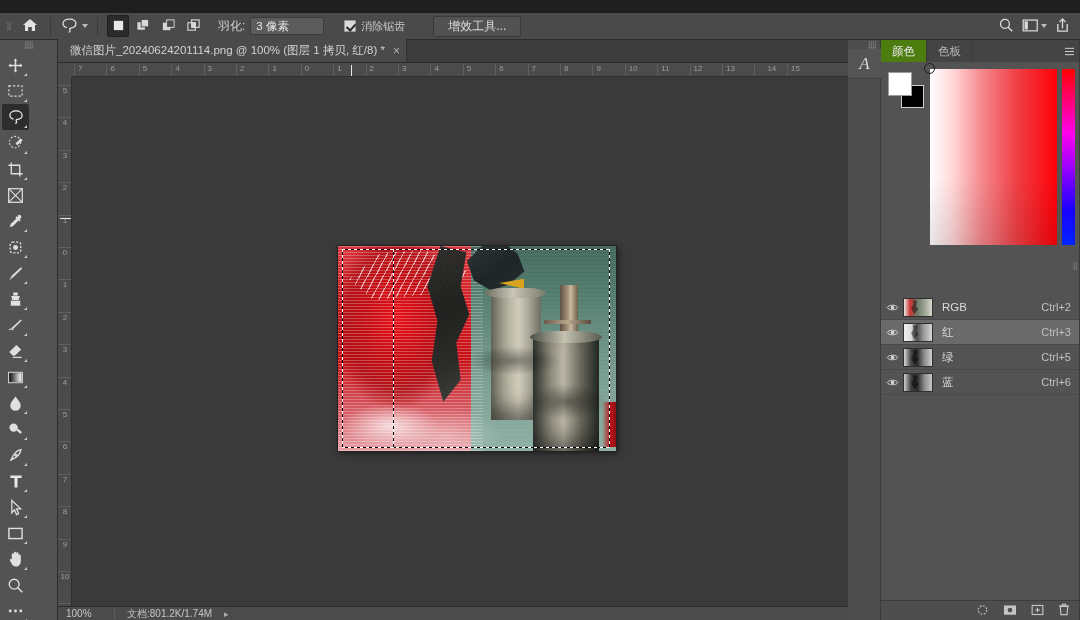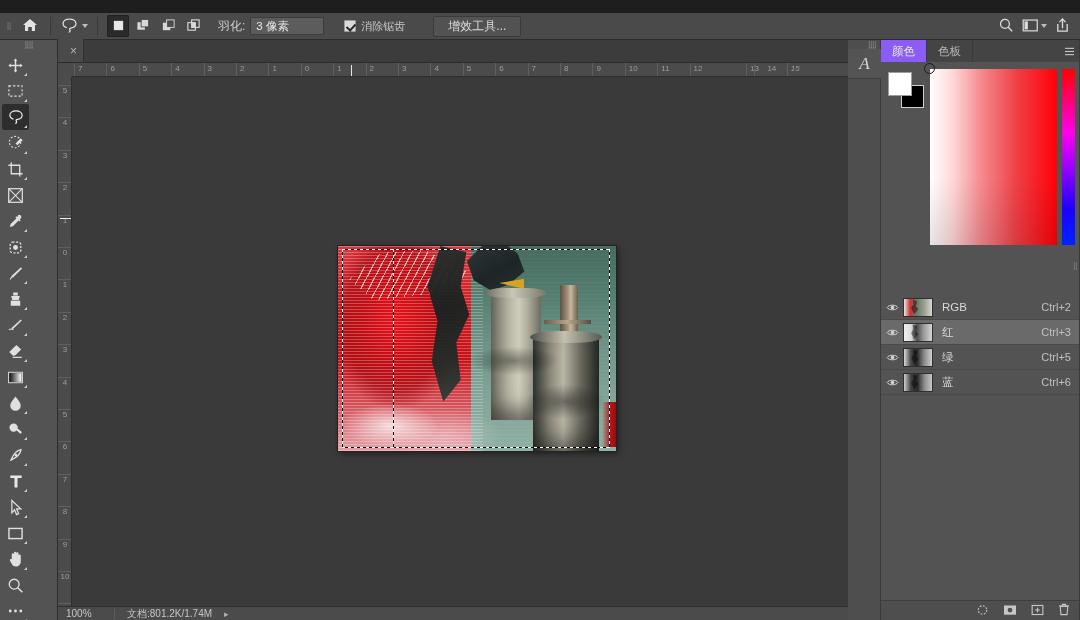--- a/index.html
+++ b/index.html
@@ -310,21 +310,21 @@
   }
   .panel-tabs {
     height: 22px; background: #444; display: flex; align-items: stretch;
     position: relative;
   }
   .ptab {
     padding: 0 11px; display: flex; align-items: center;
     font-size: 11.5px; color: #b6b6b6;
     border-right: 1px solid #3a3a3a;
   }
-  .ptab.active { background: #8b5cf6; color: #e6e6e6; }
+  .ptab.active { background: #4d7c0f; color: #e6e6e6; }
   .panel-menu {
     position: absolute; right: 5px; top: 0; height: 22px;
     display: flex; align-items: center; color: #c2c2c2; font-size: 10px;
     letter-spacing: 0; line-height: 1;
   }
 
   
   .colorpanel { position: absolute; left: 33px; top: 0; width: 199px; height: 233px; }
   .color-body { position: absolute; left: 0; top: 22px; width: 199px; height: 211px; background: #535353; }
   .color-sw {
@@ -660,20 +660,21 @@
             <circle cx="14.6" cy="4" r="1.5" fill="#e0e0e0"></circle>
           </svg>
         <span class="tri"></span>
       </div>
     </div>
 
   </div>
 
   <div class="tabbar">
     <div class="doctab">
+      <span>微信图片_20240624201114.png @ 100% (图层 1 拷贝, 红/8) *</span>
       <span class="tabclose">×</span>
     </div>
   </div>
 
   <div class="docarea">
 
     <div class="ruler-corner"></div>
     <div class="ruler-h" id="rulerH">
         <div class="rh-tick" style="left: 16px;">7</div>
         <div class="rh-tick" style="left: 48.4px;">6</div>
@@ -688,21 +689,21 @@
         <div class="rh-tick" style="left: 340px;">3</div>
         <div class="rh-tick" style="left: 372.4px;">4</div>
         <div class="rh-tick" style="left: 404.8px;">5</div>
         <div class="rh-tick" style="left: 437.2px;">6</div>
         <div class="rh-tick" style="left: 469.6px;">7</div>
         <div class="rh-tick" style="left: 502px;">8</div>
         <div class="rh-tick" style="left: 534.4px;">9</div>
         <div class="rh-tick" style="left: 566.8px;">10</div>
         <div class="rh-tick" style="left: 599.2px;">11</div>
         <div class="rh-tick" style="left: 631.6px;">12</div>
-        <div class="rh-tick" style="left: 688px;">13</div>
+        <div class="rh-tick" style="left: 664px;">13</div>
         <div class="rh-tick" style="left: 696.4px; padding-left: 12px;">14</div>
         <div class="rh-tick" style="left: 728.8px; font-style: italic;">15</div>
         <div class="ruler-cursor-h" style="left: 293.02px;"></div>
       </div>
     <div class="ruler-v" id="rulerV">
         <div class="rv-tick" style="top: 8px;">5</div>
         <div class="rv-tick" style="top: 40.4px;">4</div>
         <div class="rv-tick" style="top: 72.8px;">3</div>
         <div class="rv-tick" style="top: 105.2px;">2</div>
         <div class="rv-tick" style="top: 137.6px;">1</div>

